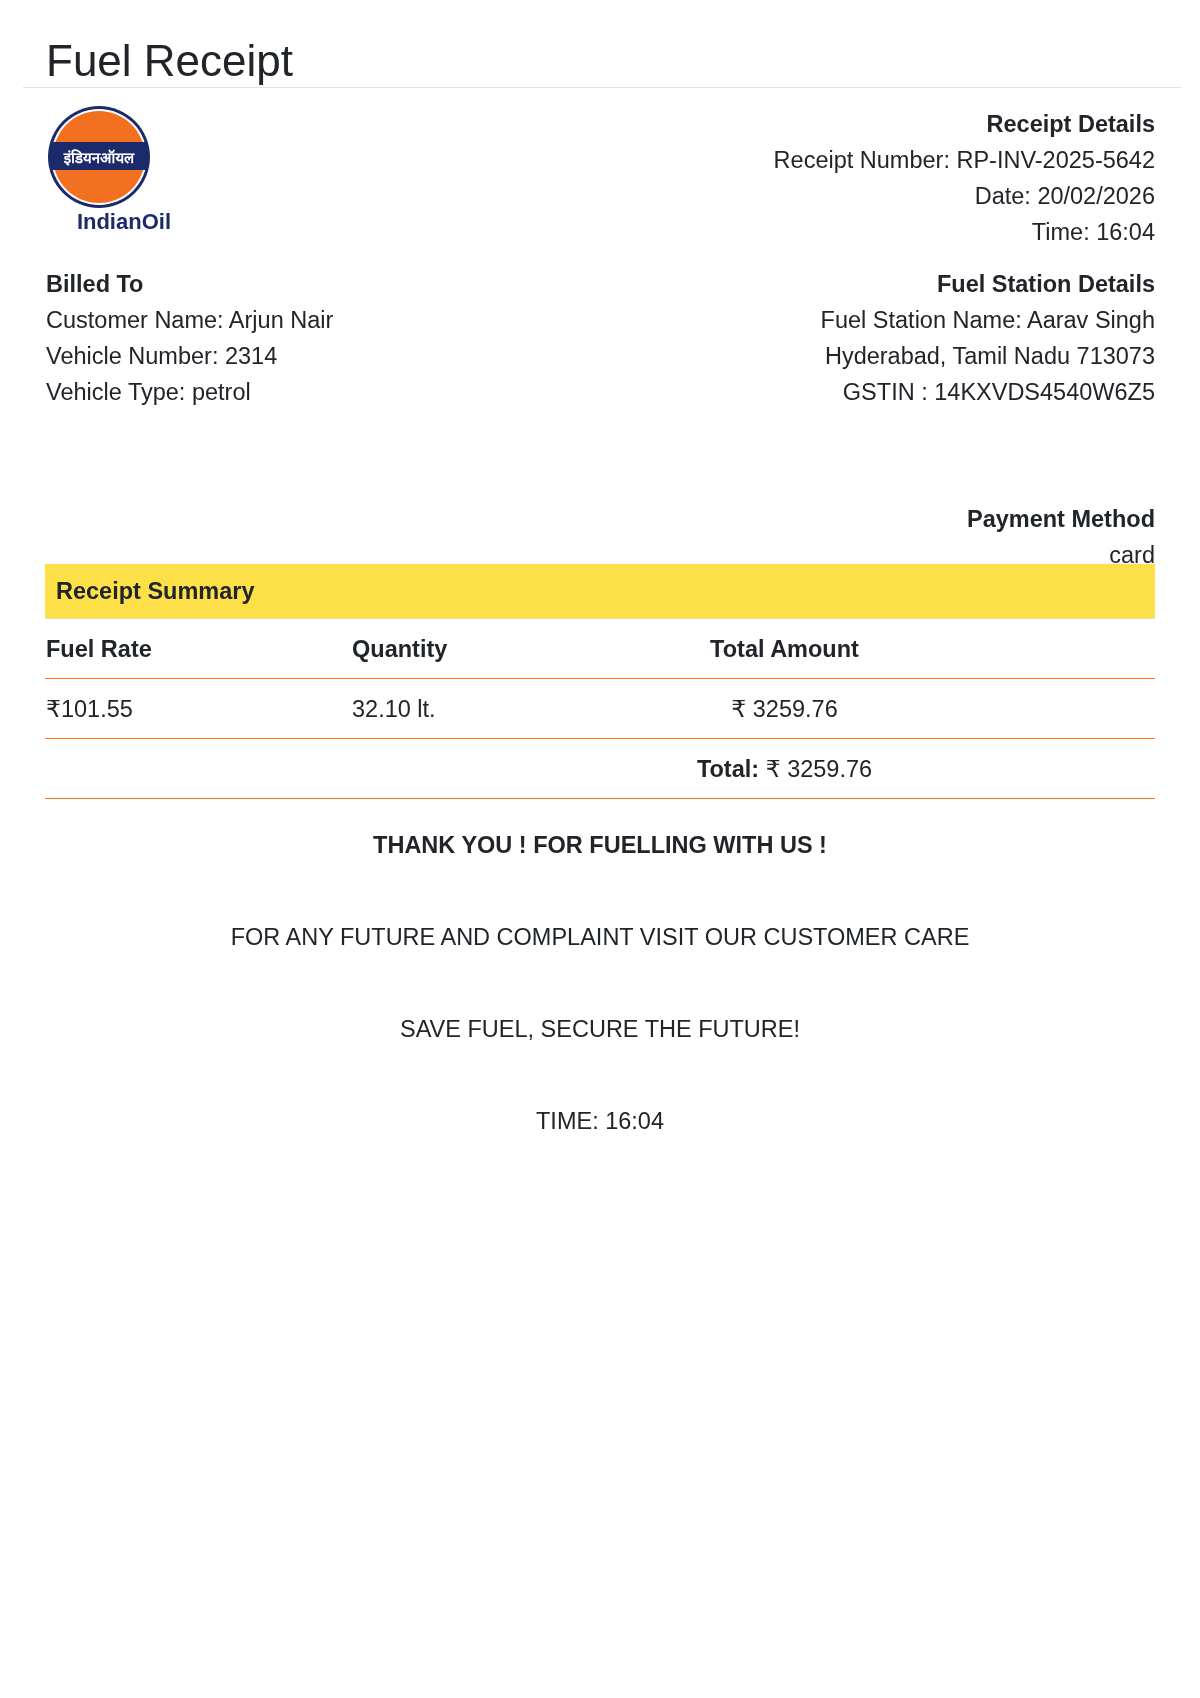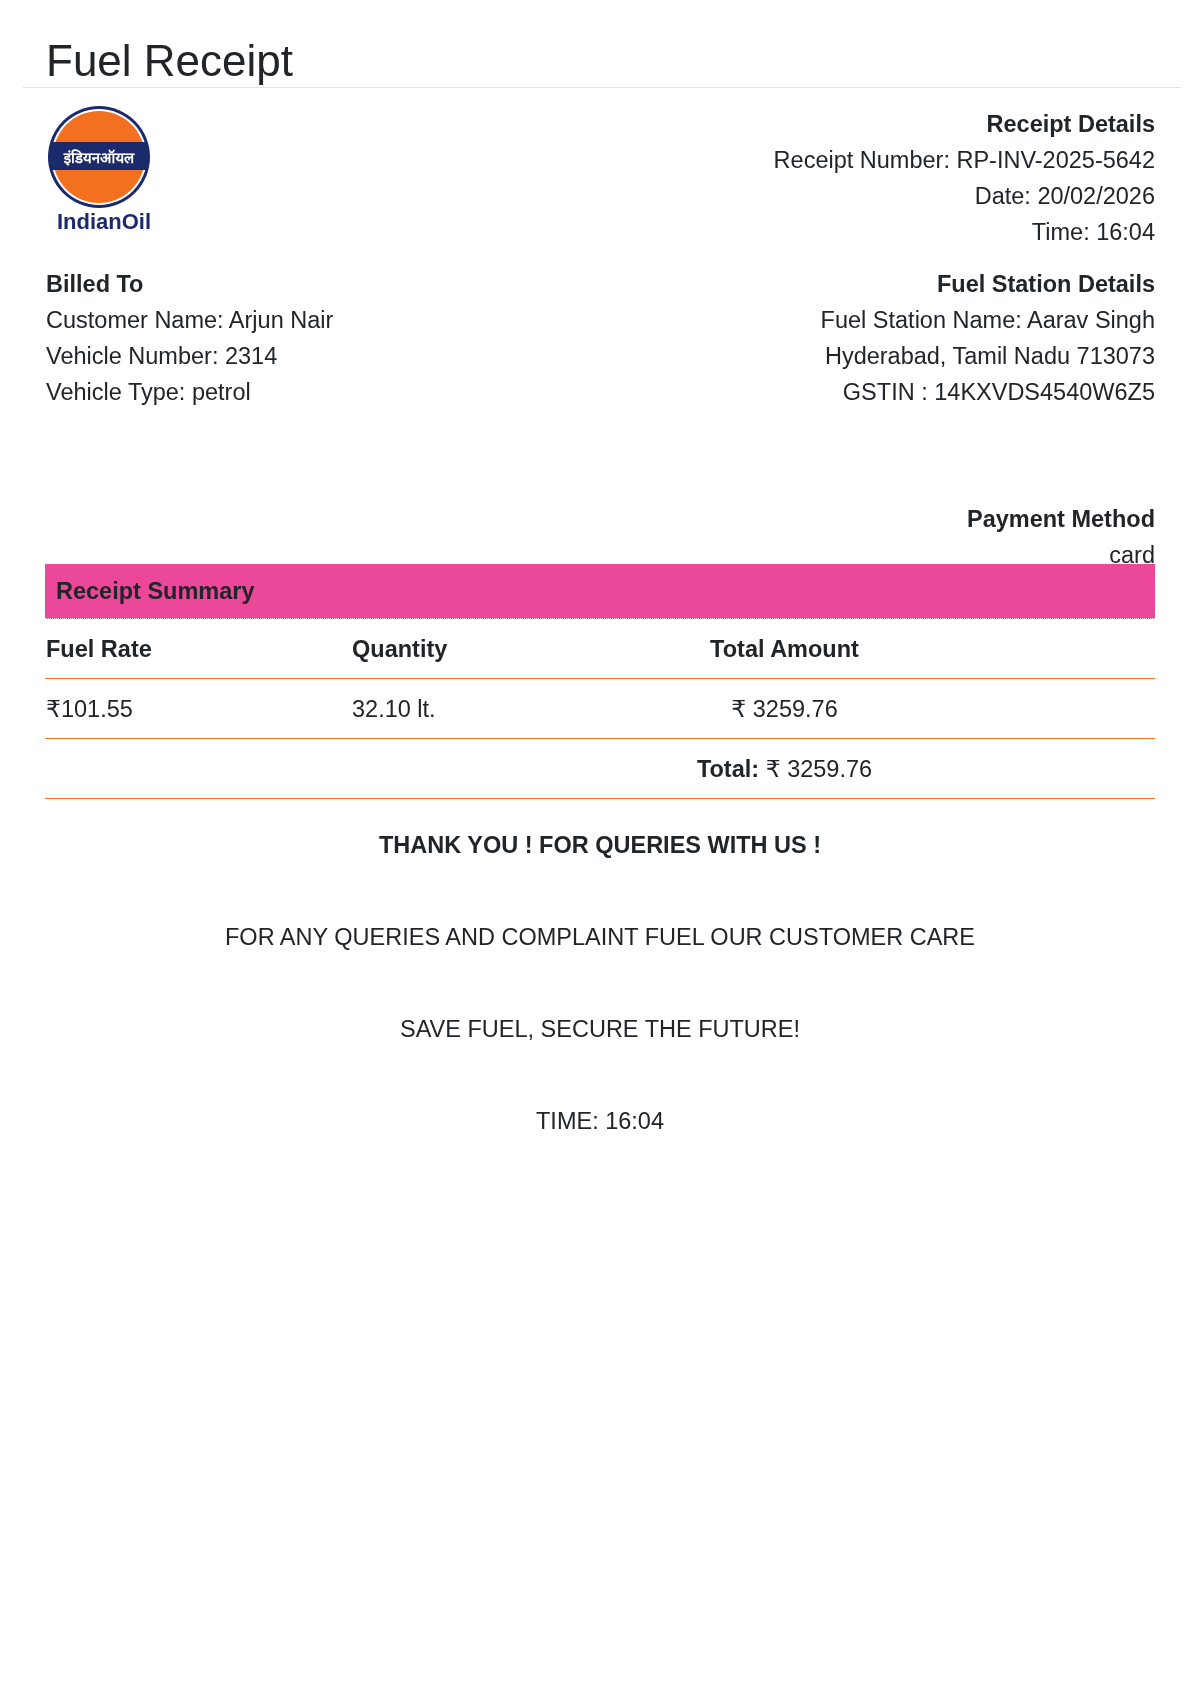--- a/index.html
+++ b/index.html
@@ -16,37 +16,37 @@
     }
     .title-rule {
       position: absolute; left: 23px; top: 87px; width: 1158px; height: 0;
       border-top: 1px solid #e3e3e3;
     }
     .logo {
       position: absolute; left: 45px; top: 104px; width: 110px; height: 132px;
     }
     .logo svg { display: block; }
     .logo-text {
-      position: absolute; left: 4px; top: 106px; width: 110px; text-align: center;
+      position: absolute; left: 16px; top: 106px; width: 110px; text-align: right;
       font-size: 22px; font-weight: 700; color: #1b2a6b; line-height: 24px;
     }
     .block { position: absolute; font-size: 23.5px; line-height: 36px; }
     .block .head { font-weight: 700; }
     .right { right: 45px; text-align: right; }
     .left { left: 46px; text-align: left; }
     #receipt-details { top: 106px; }
     #billed-to { top: 266px; }
     #station-details { top: 266px; }
     #payment { top: 468px; margin-top: 33px; }
 
     .summary {
       position: absolute; left: 45px; top: 564px; width: 1110px;
     }
     .summary-bar {
-      height: 55px; background: #ec4899; border-bottom: 1px dotted #dcdcdc;
+      height: 55px; background: #fde047; border-bottom: 1px dotted #dcdcdc;
       font-size: 23.5px; font-weight: 700; line-height: 55px; padding-left: 11px;
     }
     .trow {
       display: flex; height: 60px; border-bottom: 1px solid #f97316;
       font-size: 23.5px; line-height: 60px;
     }
     .trow.header { font-weight: 700; }
     .col1 { width: 307px; padding-left: 1px; }
     .col2 { width: 287px; }
     .col3 { flex: 1; text-align: center; padding-right: 225px; padding-left: 0; }
@@ -121,17 +121,17 @@
     <div class="col2"></div>
     <div class="col3">
       <span class="c3inner">
         <span class="b">Total:</span><span style="white-space:pre;"> ₹ 3259.76</span>
       </span>
     </div>
   </div>
 </div>
 
 <div class="footer">
-  <p class="bold">THANK YOU ! FOR QUERIES WITH US !</p>
-  <p>FOR ANY QUERIES AND COMPLAINT FUEL OUR CUSTOMER CARE</p>
+  <p class="bold">THANK YOU ! FOR FUELLING WITH US !</p>
+  <p>FOR ANY FUTURE AND COMPLAINT VISIT OUR CUSTOMER CARE</p>
   <p>SAVE FUEL, SECURE THE FUTURE!</p>
   <p>TIME: 16:04</p>
 </div>
 
 </body></html>

